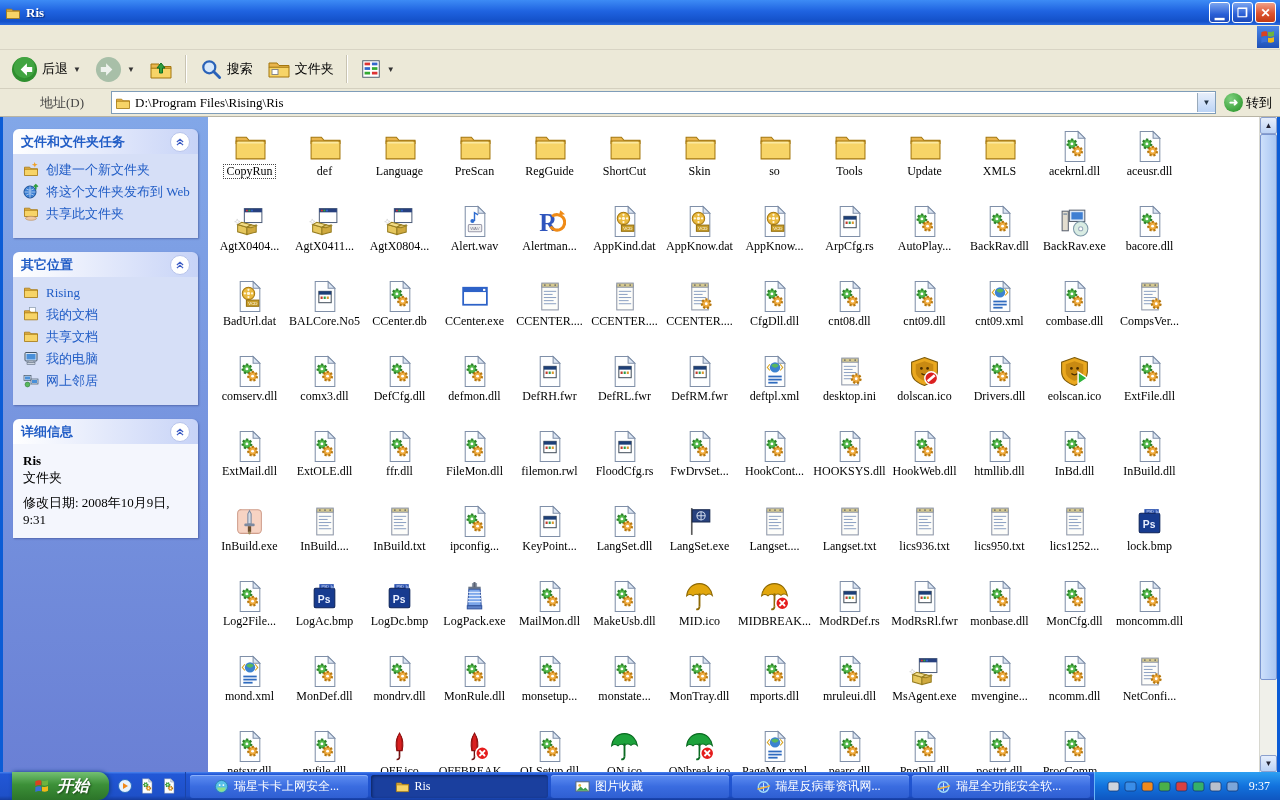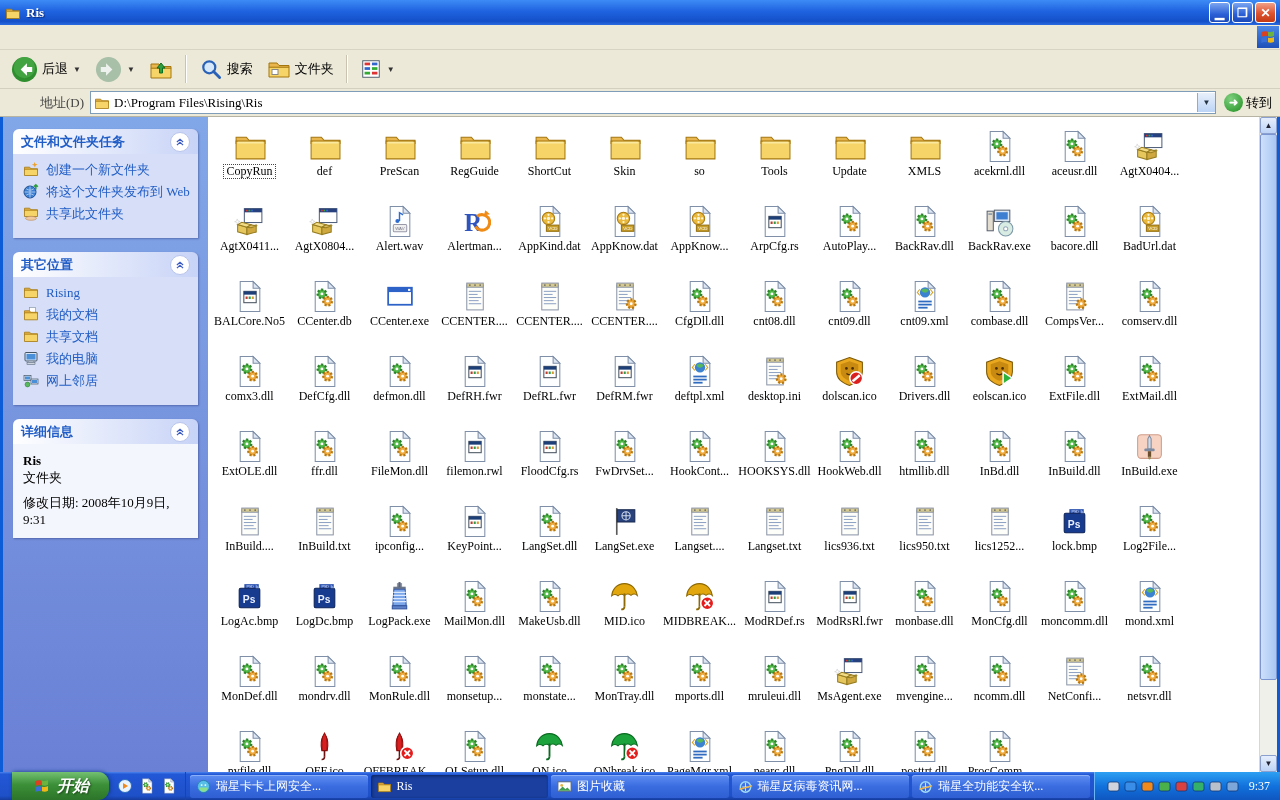--- a/index.html
+++ b/index.html
@@ -19,21 +19,21 @@
   .menubar .spacer{flex:1;}
   .menulogo{width:22px;height:22px;background:linear-gradient(180deg,#4a86e8,#1f51b8);display:flex;align-items:center;justify-content:center;margin-right:1px;}
   
   .toolbar{height:38px;background:#ece9d8;display:flex;align-items:center;border-bottom:1px solid #d4d0bf;padding-left:6px;gap:4px;}
   .tbtn{display:flex;align-items:center;gap:4px;padding:2px 5px;font-size:13px;color:#000;}
   .tsep{width:1px;height:28px;background:#c9c4b2;margin:0 3px;border-right:1px solid #fff;}
   .drop{font-size:8px;color:#333;margin-left:1px;}
   
   .addrbar{height:25px;background:#ece9d8;display:flex;align-items:center;border-bottom:1px solid #b8b4a4;padding:1px 4px;}
   .addr-label{font-size:13px;color:#444;margin-right:6px;margin-left:36px;}
-  .addr-box{flex:1;height:21px;background:#fff;border:1px solid #7f9db9;display:flex;align-items:center;padding-left:3px;}
+  .addr-box{flex:1;height:21px;background:#fff;border:1px solid #7f9db9;display:flex;align-items:center;padding-left:3px;margin-left:21px;}
   .addr-text{font-size:13px;margin-left:4px;flex:1;}
   .addr-dd{width:17px;height:19px;background:linear-gradient(180deg,#e8f0fb,#bcd4f6);border-left:1px solid #9ab;display:flex;align-items:center;justify-content:center;font-size:8px;color:#234;}
   .go{display:flex;align-items:center;gap:3px;font-size:13px;margin:0 4px 0 8px;}
   .go-ico{width:19px;height:19px;border-radius:50%;background:radial-gradient(circle at 35% 30%,#7fd07f,#1f8f1f);display:flex;align-items:center;justify-content:center;color:#fff;font-size:11px;font-weight:bold;}
   
   .content{flex:1;display:flex;border-left:3px solid #0b5cd6;border-right:3px solid #0b5cd6;overflow:hidden;background:#fff;}
   .sidebar{width:205px;background:linear-gradient(180deg,#82a7e8 0%,#6a80d5 100%);padding:12px 10px;box-sizing:border-box;overflow:hidden;}
   .panel{border-radius:6px 6px 0 0;margin-bottom:14px;overflow:hidden;box-shadow:1px 1px 2px rgba(20,30,90,.35);}
   .panel-h{height:25px;background:linear-gradient(90deg,#ffffff,#c7d3f7);display:flex;align-items:center;justify-content:space-between;padding:0 8px;}
   .panel-h span{color:#215dc6;font-weight:bold;font-size:13px;}
@@ -58,21 +58,21 @@
   .sthumb{position:absolute;left:0;right:0;top:0;height:88%;background:linear-gradient(90deg,#cde0fb,#a9c6f2);border:1px solid #7a95cf;border-radius:2px;box-sizing:border-box;}
   
   .taskbar{position:absolute;left:0;bottom:0;width:1280px;height:28px;
     background:linear-gradient(180deg,#4a84ee 0%,#2257d6 8%,#1e50c8 85%,#153c9e 100%);display:flex;align-items:stretch;}
   .start{width:97px;background:linear-gradient(180deg,#73c072 0%,#3c9038 45%,#2c7429 100%);
     border-radius:0 11px 11px 0;display:flex;align-items:center;justify-content:center;gap:5px;
     color:#fff;font-weight:bold;font-style:italic;font-size:16px;text-shadow:1px 1px 2px #1b4a18;box-shadow:1px 0 4px #123a80;margin-left:12px;}
   .qlaunch{display:flex;align-items:center;gap:6px;padding:0 8px;border-right:1px solid #1a44a8;}
   .tasks{flex:1;display:flex;align-items:center;gap:3px;padding:2px 4px;overflow:hidden;}
   .taskbtn{flex:1;max-width:170px;height:23px;border-radius:3px;display:flex;align-items:center;gap:5px;
-    padding:0 6px;color:#fff;font-size:12px;white-space:nowrap;overflow:hidden;
+    padding:0 24px;color:#fff;font-size:12px;white-space:nowrap;overflow:hidden;
     background:linear-gradient(180deg,#5e8ef2,#3a6ce0 50%,#2f5fd2);box-shadow:inset 0 1px 0 #8cb0f8;}
   .taskbtn.active{background:#1a3f9e;box-shadow:inset 1px 1px 3px #0c245e;}
   .tray{display:flex;align-items:center;gap:4px;padding:0 10px 0 12px;
     background:linear-gradient(180deg,#2da0f2 0%,#1272dd 50%,#0f56c0 100%);border-left:1px solid #6ab6f8;text-align:right;}
   .clock{color:#fff;font-size:12px;margin-left:6px;}
   svg{display:block;}
 </style>
 </head>
 <body>
 
@@ -320,20 +320,30 @@
           </div>
           <div class="fitem">
             <span class="ficon">
               <svg width="33" height="33" viewBox="0 0 32 32">
                 <path d="M3 7h10l2.5 3H31v3H3z" fill="#e9b54d" stroke="#a4770e"></path>
                 <path d="M3 28V10.8h28V28z" fill="#f7d467" stroke="#a4770e"></path>
                 <path d="M4.5 12.2h25" stroke="#fce9a0" stroke-width="1.8"></path>
               </svg>
             </span>
             <span class="flabel">def</span>
+          </div>
+          <div class="fitem">
+            <span class="ficon">
+              <svg width="33" height="33" viewBox="0 0 32 32">
+                <path d="M3 7h10l2.5 3H31v3H3z" fill="#e9b54d" stroke="#a4770e"></path>
+                <path d="M3 28V10.8h28V28z" fill="#f7d467" stroke="#a4770e"></path>
+                <path d="M4.5 12.2h25" stroke="#fce9a0" stroke-width="1.8"></path>
+              </svg>
+            </span>
+            <span class="flabel">Language</span>
           </div>
           <div class="fitem">
             <span class="ficon">
               <svg width="33" height="33" viewBox="0 0 32 32">
                 <path d="M3 7h10l2.5 3H31v3H3z" fill="#e9b54d" stroke="#a4770e"></path>
                 <path d="M3 28V10.8h28V28z" fill="#f7d467" stroke="#a4770e"></path>
                 <path d="M4.5 12.2h25" stroke="#fce9a0" stroke-width="1.8"></path>
               </svg>
             </span>
             <span class="flabel">PreScan</span>

